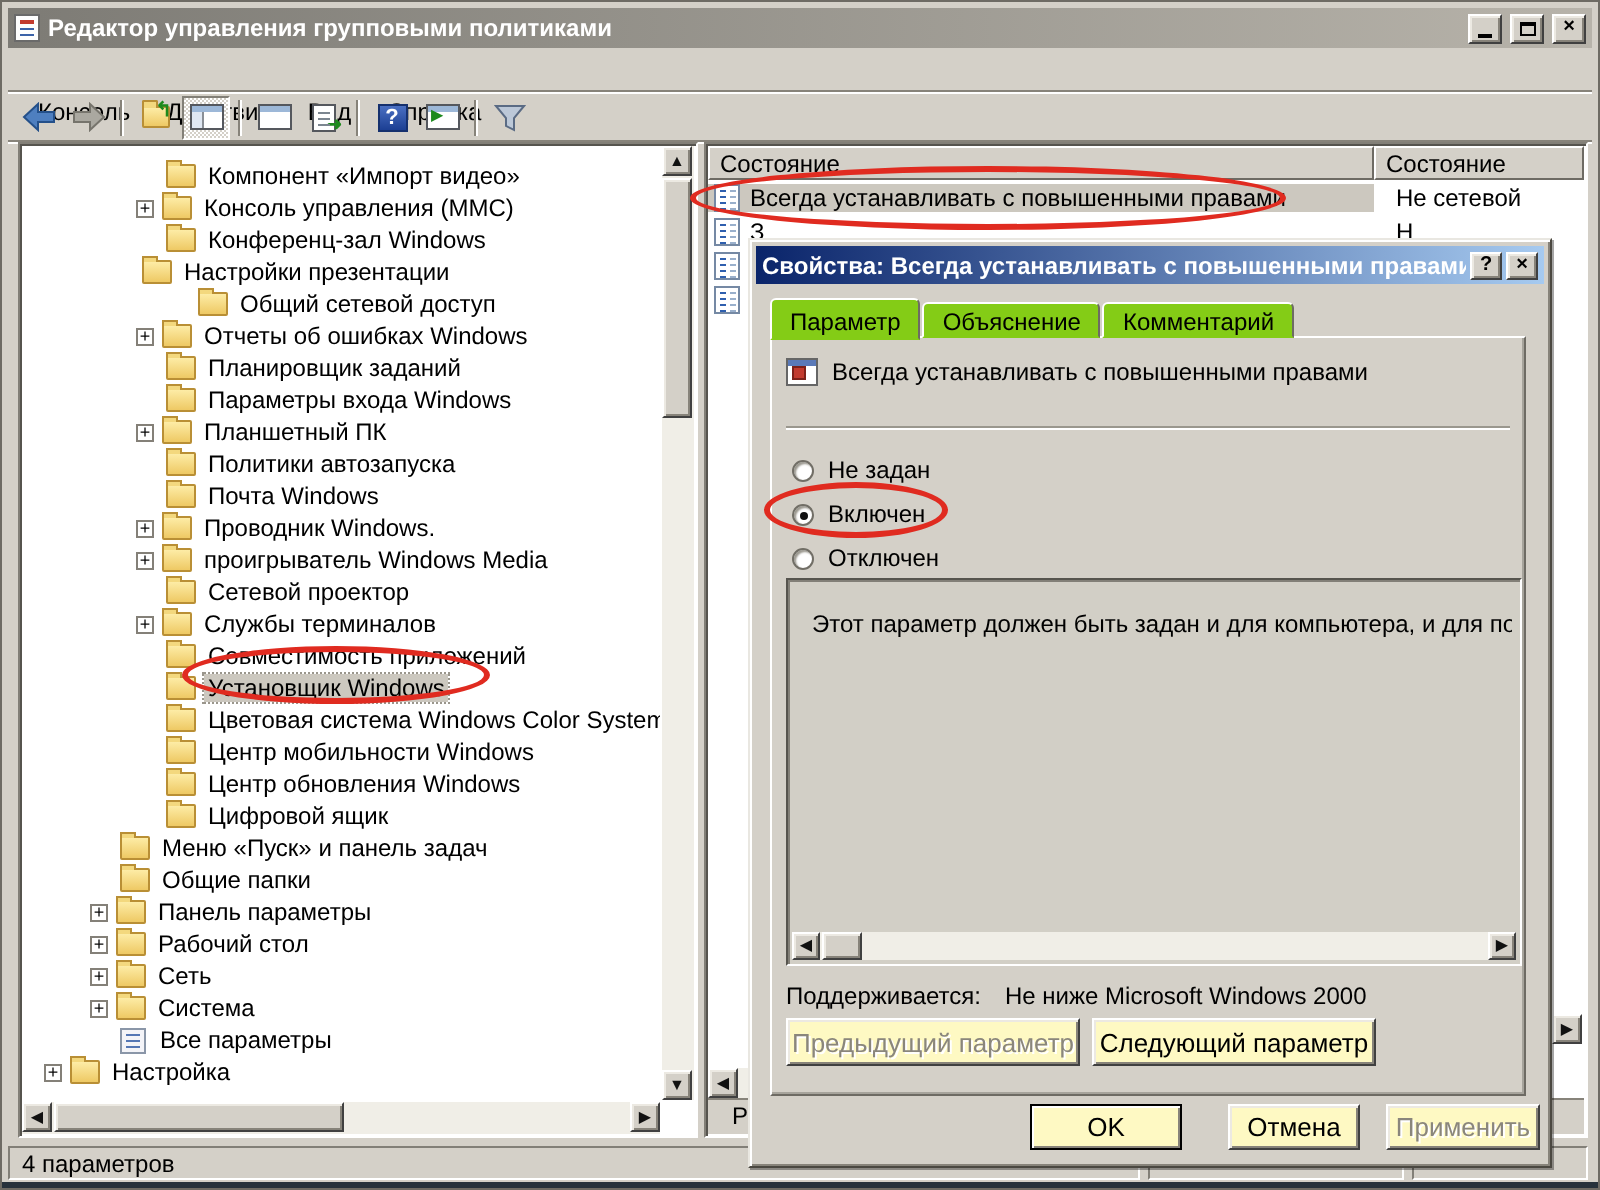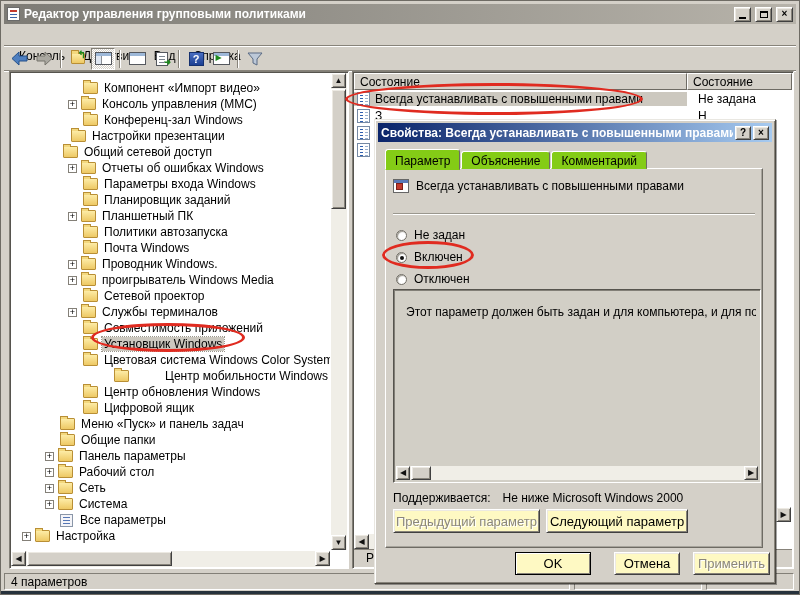--- a/index.html
+++ b/index.html
@@ -231,41 +231,41 @@
           <div class="tree-row" style="padding-left: 56px;">
             <span style="width: 15px; flex: 0 0 auto;"></span>
             <span class="tree-folder"></span>
             <span class="tree-label">Конференц-зал Windows</span>
           </div>
           <div class="tree-row" style="padding-left: 44px;">
             <span style="width: 15px; flex: 0 0 auto;"></span>
             <span class="tree-folder"></span>
             <span class="tree-label">Настройки презентации</span>
           </div>
-          <div class="tree-row" style="padding-left: 36px;">
+          <div class="tree-row" style="padding-left: 72px;">
             <span style="width: 15px; flex: 0 0 auto;"></span>
             <span class="tree-folder"></span>
             <span class="tree-label">Общий сетевой доступ</span>
           </div>
           <div class="tree-row" style="padding-left: 56px;">
             <span class="plusbox">+</span>
             <span class="tree-folder"></span>
             <span class="tree-label">Отчеты об ошибках Windows</span>
           </div>
           <div class="tree-row" style="padding-left: 56px;">
             <span style="width: 15px; flex: 0 0 auto;"></span>
             <span class="tree-folder"></span>
+            <span class="tree-label">Планировщик заданий</span>
+          </div>
+          <div class="tree-row" style="padding-left: 56px;">
+            <span style="width: 15px; flex: 0 0 auto;"></span>
+            <span class="tree-folder"></span>
             <span class="tree-label">Параметры входа Windows</span>
           </div>
           <div class="tree-row" style="padding-left: 56px;">
-            <span style="width: 15px; flex: 0 0 auto;"></span>
-            <span class="tree-folder"></span>
-            <span class="tree-label">Планировщик заданий</span>
-          </div>
-          <div class="tree-row" style="padding-left: 56px;">
             <span class="plusbox">+</span>
             <span class="tree-folder"></span>
             <span class="tree-label">Планшетный ПК</span>
           </div>
           <div class="tree-row" style="padding-left: 56px;">
             <span style="width: 15px; flex: 0 0 auto;"></span>
             <span class="tree-folder"></span>
             <span class="tree-label">Политики автозапуска</span>
           </div>
           <div class="tree-row" style="padding-left: 56px;">
@@ -301,21 +301,21 @@
           <div class="tree-row" style="padding-left: 56px;">
             <span style="width: 15px; flex: 0 0 auto;"></span>
             <span class="tree-folder"></span>
             <span class="tree-label sel">Установщик Windows</span>
           </div>
           <div class="tree-row" style="padding-left: 56px;">
             <span style="width: 15px; flex: 0 0 auto;"></span>
             <span class="tree-folder"></span>
             <span class="tree-label">Цветовая система Windows Color System</span>
           </div>
-          <div class="tree-row" style="padding-left: 56px; justify-content: space-between;">
+          <div class="tree-row" style="padding-left: 56px;">
             <span style="width: 15px; flex: 0 0 auto;"></span>
             <span class="tree-folder"></span>
             <span class="tree-label">Центр мобильности Windows</span>
           </div>
           <div class="tree-row" style="padding-left: 56px;">
             <span style="width: 15px; flex: 0 0 auto;"></span>
             <span class="tree-folder"></span>
             <span class="tree-label">Центр обновления Windows</span>
           </div>
           <div class="tree-row" style="padding-left: 56px;">
@@ -380,21 +380,21 @@
       <div id="list-header">
         <span class="hcell" style="width:333px;">Состояние</span>
         <span class="hcell" style="flex:1;">Состояние</span>
       </div>
       <div id="list-rows">
           <div class="lv-row sel">
             <span class="lv-label">
               <span class="policy-icon"></span>
               <span>Всегда устанавливать с повышенными правами</span>
             </span>
-            <span class="lv-status">Не задана</span>
+            <span class="lv-status">Не сетевой</span>
           </div>
           <div class="lv-row">
             <span class="lv-label">
               <span class="policy-icon"></span>
               <span>З</span>
             </span>
             <span class="lv-status">Н</span>
           </div>
           <div class="lv-row">
             <span class="lv-label">

